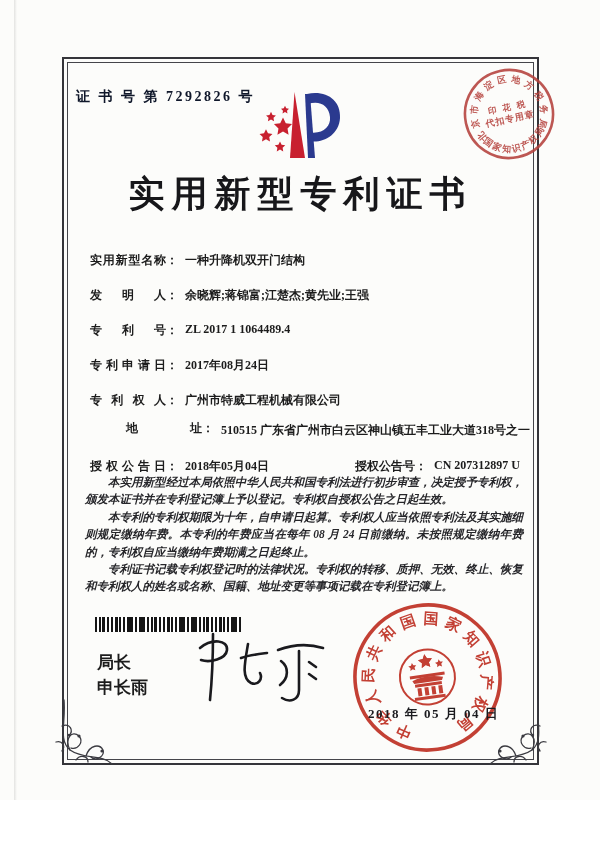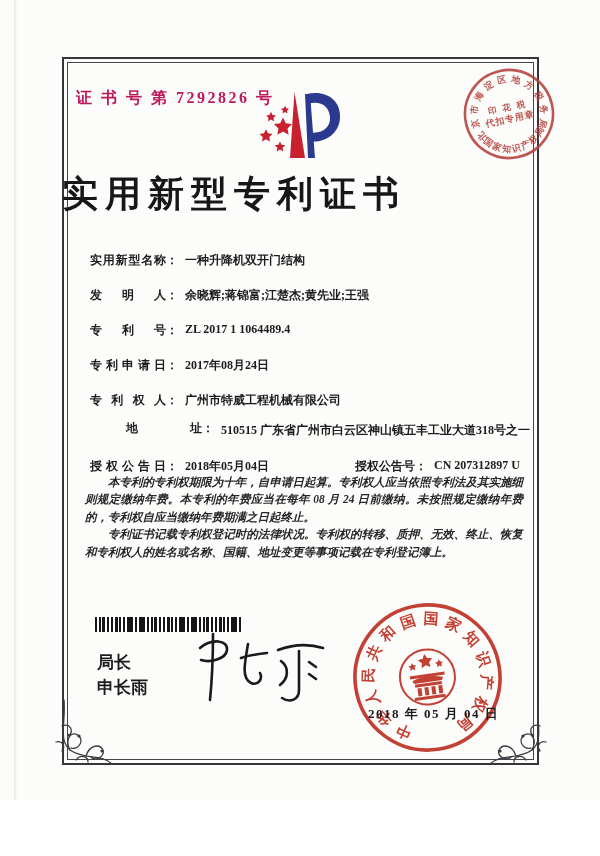--- a/index.html
+++ b/index.html
@@ -18,26 +18,26 @@
   
   .frame{
     position:absolute;left:62px;top:57px;width:477px;height:708px;
     border:2px solid #35353a;box-sizing:border-box;
   }
   .frame-inner{
     position:absolute;left:3px;top:3px;right:3px;bottom:3px;
     border:1px solid #45454a;
   }
   .cert-no{
-    position:absolute;left:76px;top:88px;font-size:16px;letter-spacing:2.5px;
-    font-weight:600;color:#be185d;
+    position:absolute;left:76px;top:88px;font-size:14px;letter-spacing:2.5px;
+    font-weight:600;color:#0f172a;
   }
   .logo{position:absolute;left:228px;top:84px;width:152px;height:92px;}
   .title{
-    position:absolute;left:62px;top:170px;width:477px;text-align:left;
+    position:absolute;left:62px;top:170px;width:477px;text-align:center;
     font-size:36px;font-weight:bold;letter-spacing:7px;color:#17171a;
   }
   .fields{position:absolute;left:90px;top:244px;width:432px;font-weight:bold;}
   .frow{position:absolute;left:0;font-size:12px;white-space:nowrap;}
   .flabel{
     display:inline-block;width:76px;text-align:justify;text-align-last:justify;
     vertical-align:top;
   }
   .fcolon{display:inline-block;vertical-align:top;}
   .fvalue{display:inline-block;margin-left:4px;vertical-align:top;}
@@ -171,20 +171,21 @@
       <span class="flabel">授权公告日</span><span class="fcolon">：</span>
       <span class="fvalue">2018年05月04日</span>
       <span class="fpair2">
         <span>授权公告号</span><span>：</span>
         <span class="fvalue">CN 207312897 U</span>
       </span>
     </div>
   </div>
 
   <div class="paras">
+    <p>本实用新型经过本局依照中华人民共和国专利法进行初步审查，决定授予专利权，颁发本证书并在专利登记簿上予以登记。专利权自授权公告之日起生效。</p>
     <p>本专利的专利权期限为十年，自申请日起算。专利权人应当依照专利法及其实施细则规定缴纳年费。本专利的年费应当在每年 08 月 24 日前缴纳。未按照规定缴纳年费的，专利权自应当缴纳年费期满之日起终止。</p>
     <p>专利证书记载专利权登记时的法律状况。专利权的转移、质押、无效、终止、恢复和专利权人的姓名或名称、国籍、地址变更等事项记载在专利登记簿上。</p>
   </div>
 
   <div class="barcode"></div>
 
   <div class="director">
     <div>局长</div>
     <div>申长雨</div>
   </div>

